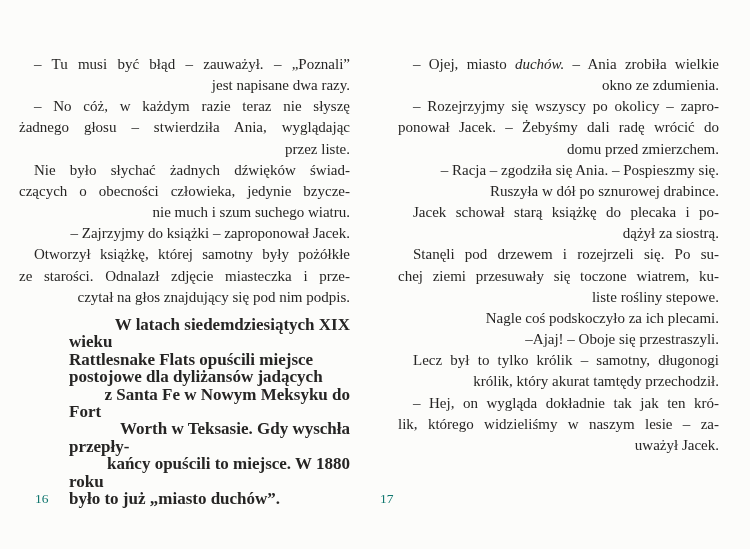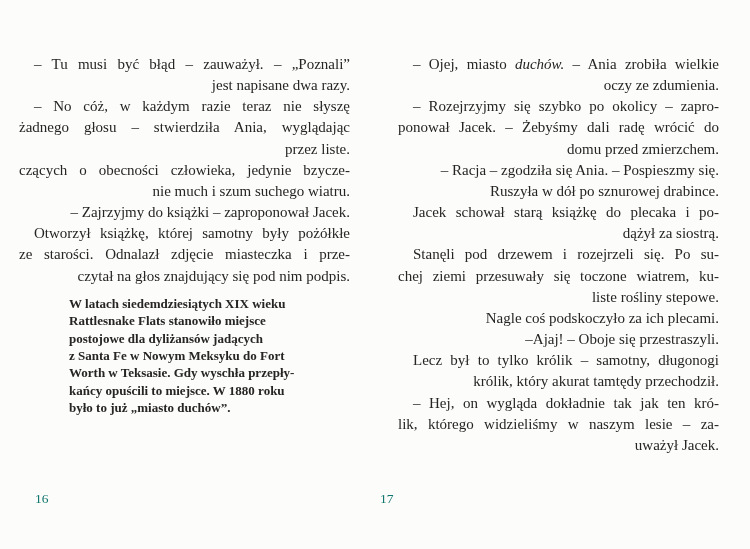--- a/index.html
+++ b/index.html
@@ -14,21 +14,21 @@
   .page { position: absolute; top: 54px; }
   #left-page  { left: 19px;  width: 331px; }
   #right-page { left: 398px; width: 321px; }
   .para { margin: 0; }
   .line { font-size: 15px; line-height: 21.15px; white-space: normal; }
   .jline    { text-align: justify; text-align-last: justify; }
   .lastline { text-align: right; }
   .indent   { text-indent: 15px; }
   .quote { margin: 8px 0 0 50px; }
   .quote .line {
-    font-size: 13px; line-height: 17.4px;
+    font-size: 17px; line-height: 17.4px;
     font-weight: bold; text-align: right; text-align-last: left;
   }
   .italic { font-style: italic; margin-top: 36px; }
   .pageno {
     position: absolute; top: 491px;
     font-size: 13.5px; text-align: left; color: #0f766e;
   }
   #pageno-left  { left: 35px;  width: 300px; }
   #pageno-right { left: 380px; width: 330px; }
 </style>
@@ -39,48 +39,49 @@
     <div class="para">
       <div class="line indent jline">– Tu musi być błąd – zauważył. – „Poznali”</div>
       <div class="line lastline">jest napisane dwa razy.</div>
     </div>
     <div class="para">
       <div class="line indent jline">– No cóż, w każdym razie teraz nie słyszę</div>
       <div class="line jline">żadnego głosu – stwierdziła Ania, wyglądając</div>
       <div class="line lastline">przez liste.</div>
     </div>
     <div class="para">
+      <div class="line indent jline">Nie było słychać żadnych dźwięków świad-</div>
       <div class="line jline">czących o obecności człowieka, jedynie bzycze-</div>
       <div class="line lastline">nie much i szum suchego wiatru.</div>
     </div>
     <div class="para">
       <div class="line indent lastline">– Zajrzyjmy do książki – zaproponował Jacek.</div>
     </div>
     <div class="para">
       <div class="line indent jline">Otworzył książkę, której samotny były pożółkłe</div>
       <div class="line jline">ze starości. Odnalazł zdjęcie miasteczka i prze-</div>
       <div class="line lastline">czytał na głos znajdujący się pod nim podpis.</div>
     </div>
     <div class="para quote">
       <div class="line">W latach siedemdziesiątych XIX wieku</div>
-      <div class="line">Rattlesnake Flats stanowiło miejsce</div>
+      <div class="line">Rattlesnake Flats opuścili miejsce</div>
       <div class="line">postojowe dla dyliżansów jadących</div>
       <div class="line">z Santa Fe w Nowym Meksyku do Fort</div>
       <div class="line">Worth w Teksasie. Gdy wyschła przepły-</div>
       <div class="line">kańcy opuścili to miejsce. W 1880 roku</div>
       <div class="line">było to już „miasto duchów”.</div>
     </div>
   </div>
 <div id="right-page" class="page">
     <div class="para">
       <div class="line indent jline"><span class="">– Ojej, miasto </span><span class="italic">duchów.</span><span class=""> – Ania zrobiła wielkie</span></div>
-      <div class="line lastline">oczy ze zdumienia.</div>
+      <div class="line lastline">okno ze zdumienia.</div>
     </div>
     <div class="para">
-      <div class="line indent jline">– Rozejrzyjmy się szybko po okolicy – zapro-</div>
+      <div class="line indent jline">– Rozejrzyjmy się wszyscy po okolicy – zapro-</div>
       <div class="line jline">ponował Jacek. – Żebyśmy dali radę wrócić do</div>
       <div class="line lastline">domu przed zmierzchem.</div>
     </div>
     <div class="para">
       <div class="line indent lastline">– Racja – zgodziła się Ania. – Pospieszmy się.</div>
     </div>
     <div class="para">
       <div class="line indent lastline">Ruszyła w dół po sznurowej drabince.</div>
     </div>
     <div class="para">

